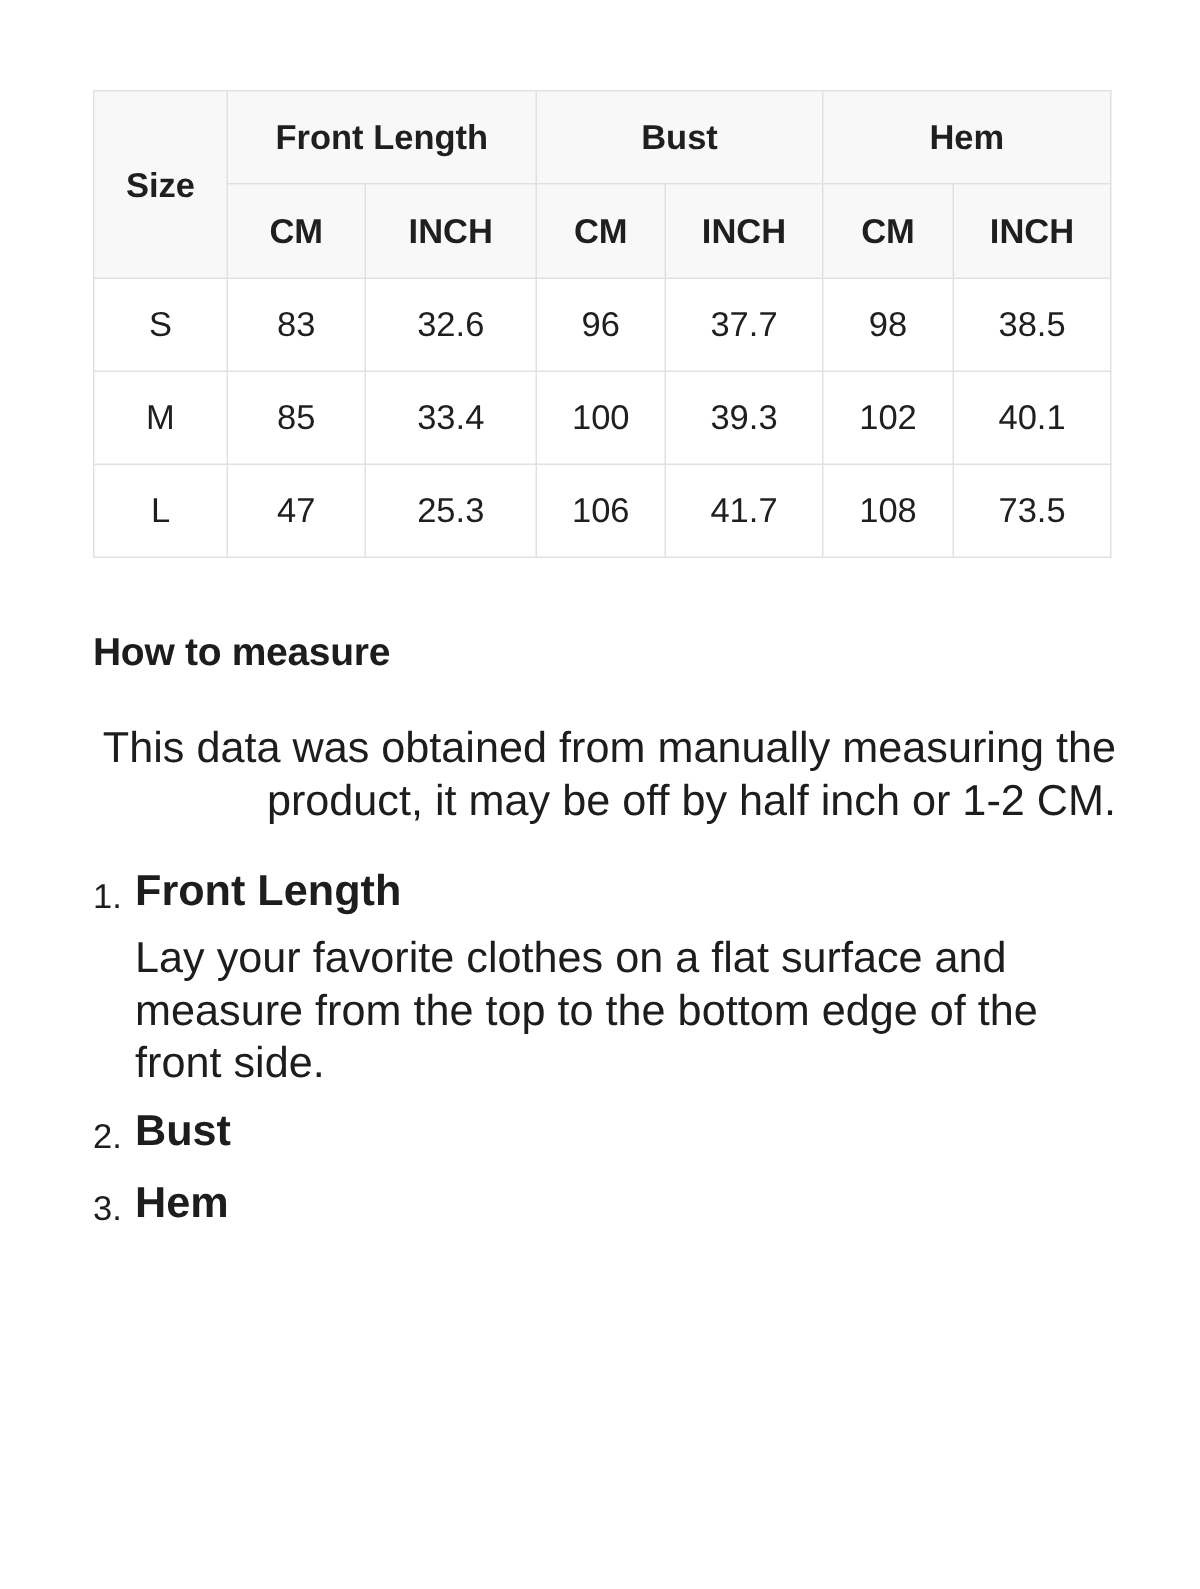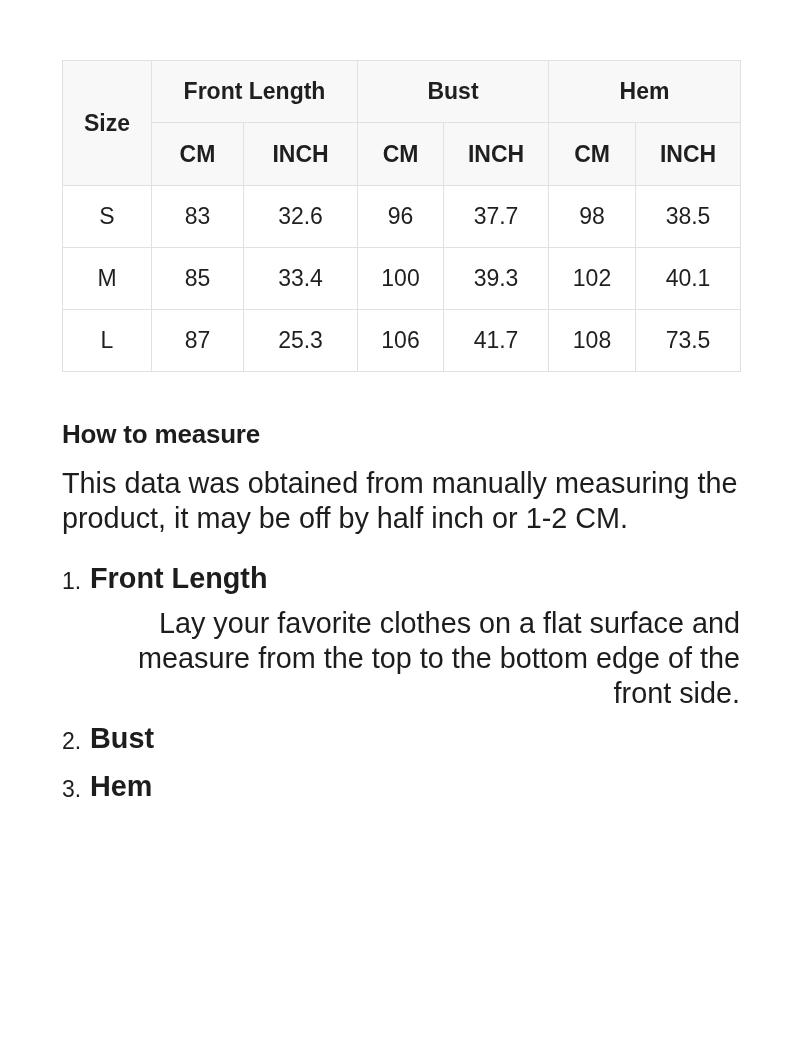--- a/index.html
+++ b/index.html
@@ -46,22 +46,23 @@
   .section-title {
     font-size: 26px;
     font-weight: 700;
     line-height: 1.15;
     margin: 48px 0 0 0;
     letter-spacing: -0.2px;
   }
   .intro {
     font-size: 28.8px;
     line-height: 35px;
-    margin: 16px 0 0 0;
+    margin: 32px 0 0 0;
     width: 682px;
+    text-align: right;
   }
   .steps {
     margin: 25px 0 0 0;
     padding: 0;
     list-style: none;
   }
   .step {
     display: flex;
     align-items: flex-start;
     margin: 0 0 10px 0;
@@ -77,21 +78,20 @@
   .step-body { width: 650px; }
   .step-title {
     font-size: 28.8px;
     font-weight: 700;
     line-height: 35px;
   }
   .step-desc {
     font-size: 28.8px;
     line-height: 35px;
     margin: 10px 0 0 0;
-    text-align: right;
   }
 </style>
 </head>
 <body>
 
 <div class="page">
 
   <table class="size-chart">
     <colgroup>
       <col style="width:89px">
@@ -132,21 +132,21 @@
         <td>M</td>
         <td>85</td>
         <td>33.4</td>
         <td>100</td>
         <td>39.3</td>
         <td>102</td>
         <td>40.1</td>
       </tr>
       <tr class="data-row">
         <td>L</td>
-        <td>87</td>
+        <td>47</td>
         <td>25.3</td>
         <td>106</td>
         <td>41.7</td>
         <td>108</td>
         <td>73.5</td>
       </tr>
     </tbody>
   </table>
 
   <h2 class="section-title">How to measure</h2>

